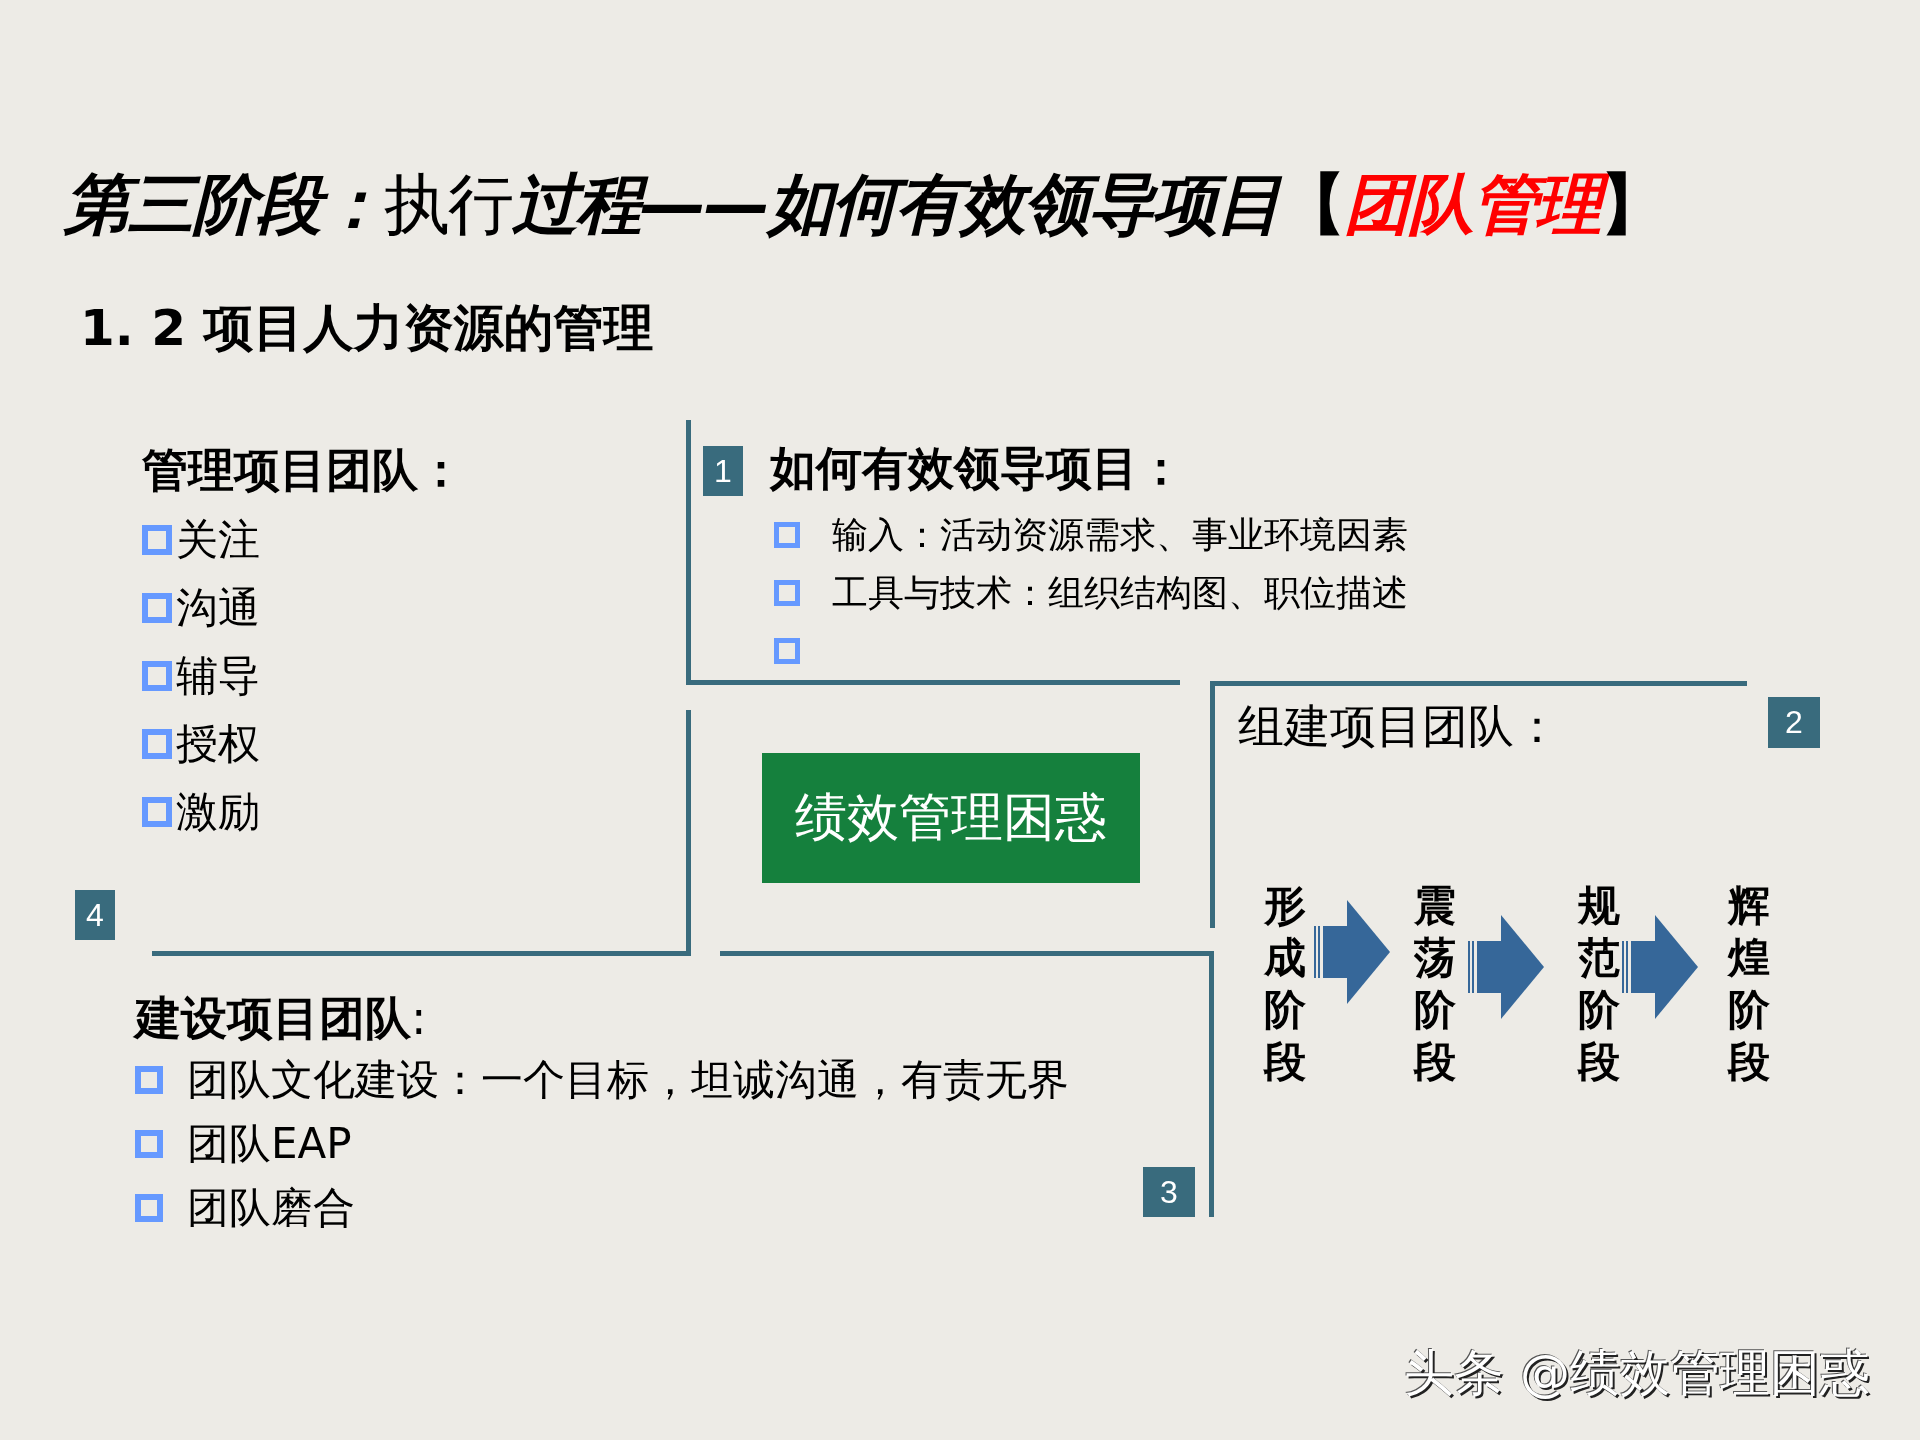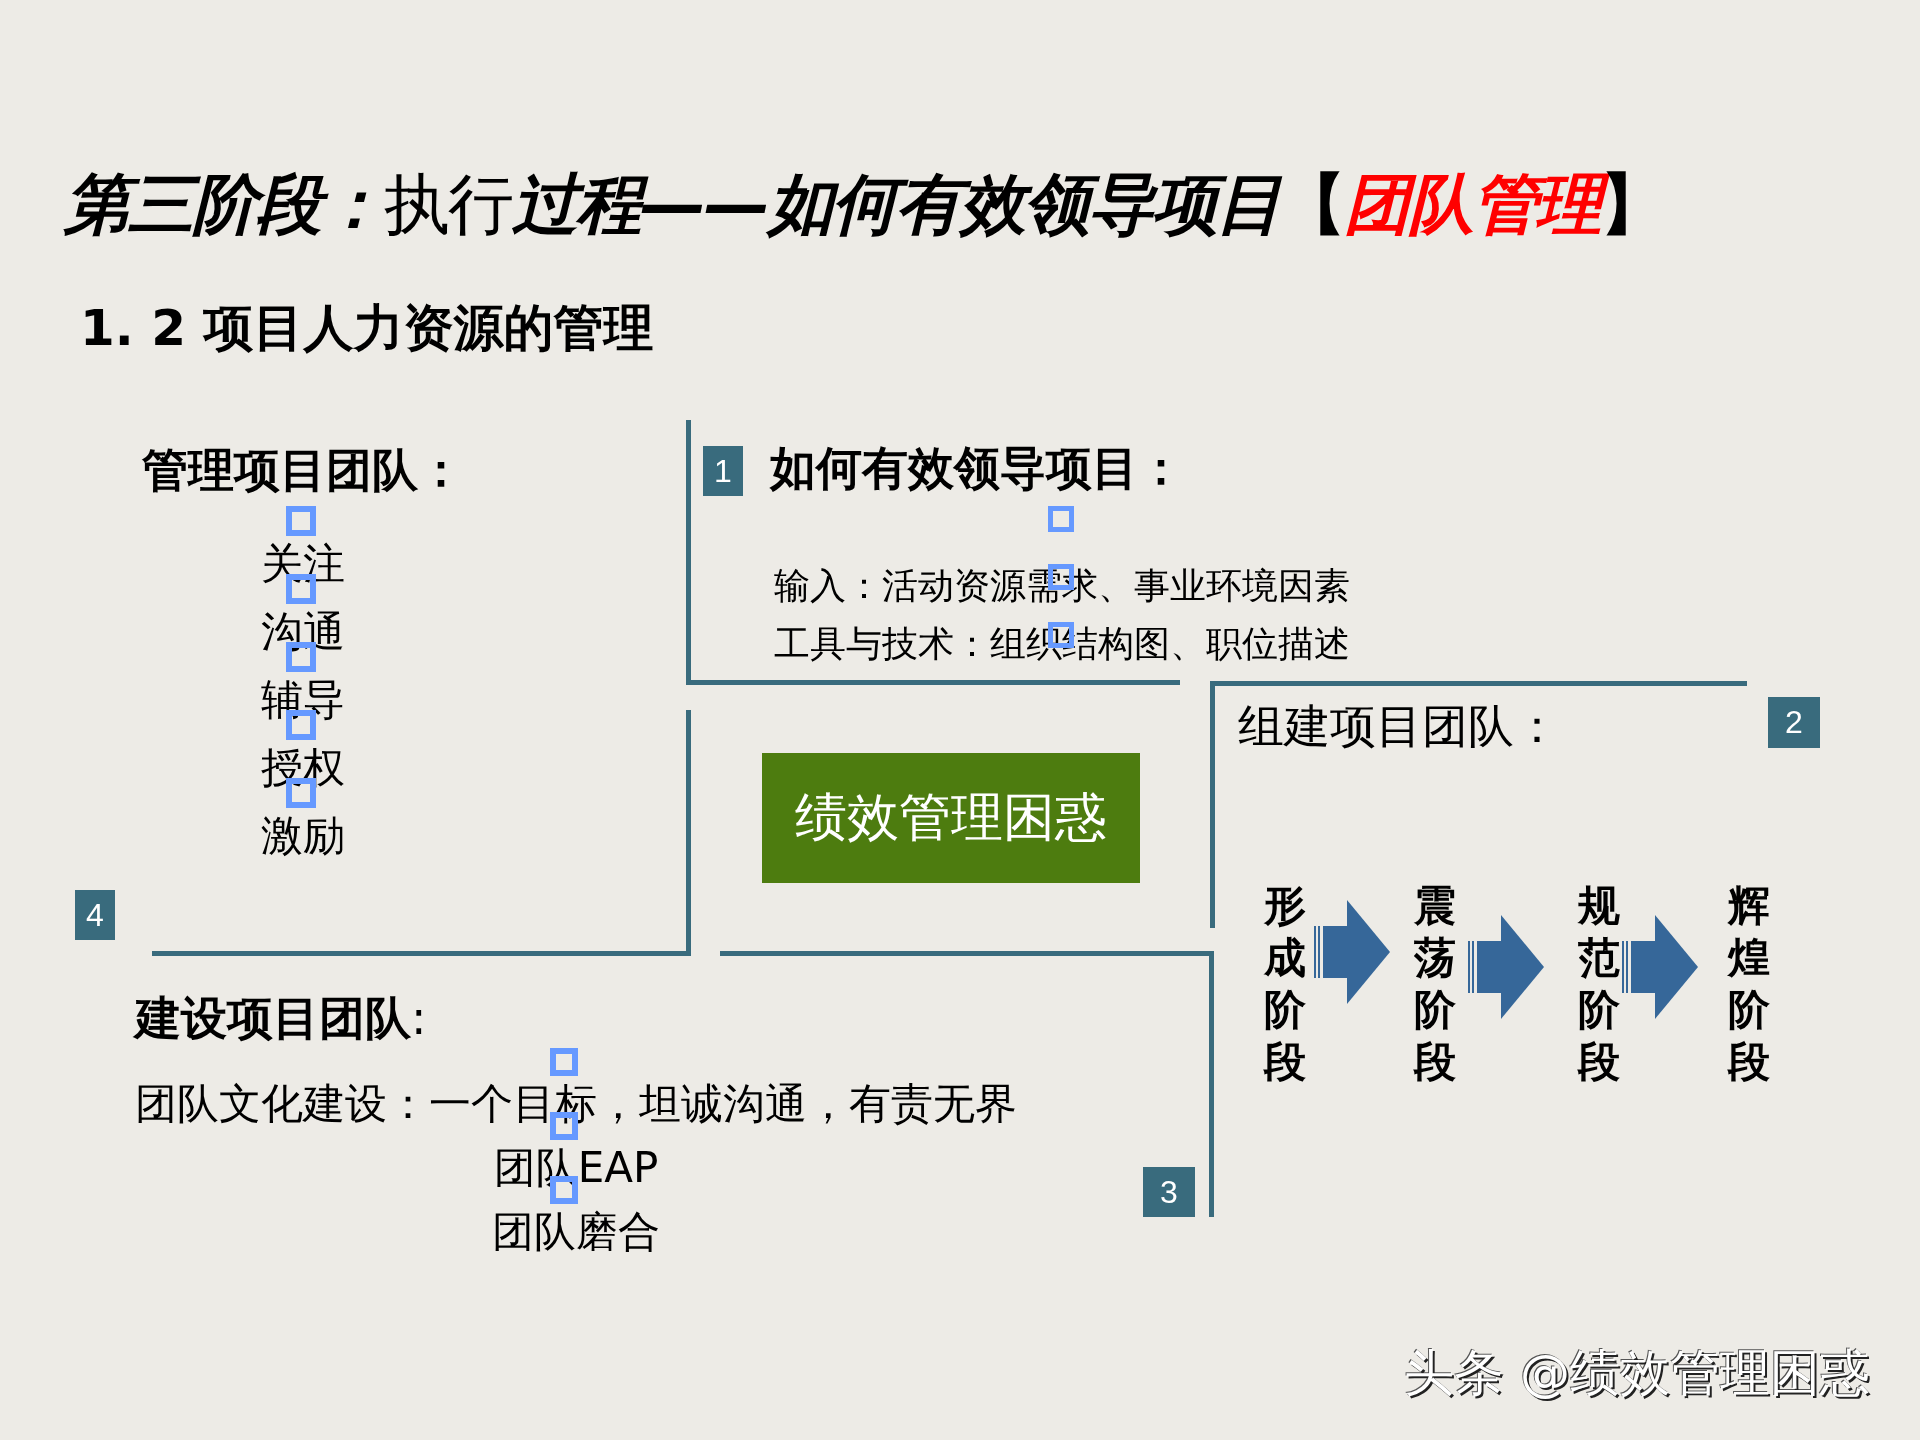--- a/index.html
+++ b/index.html
@@ -20,33 +20,33 @@
   .subtitle { left:80px; top:296px; font-size:50px; font-weight:bold; line-height:64px; white-space:nowrap; }
   .line { position:absolute; background:#396b7d; }
   .badge {
     position:absolute; background:#396b7d; color:#fff; font-size:32px;
     display:flex; align-items:center; justify-content:center;
     font-family:"Liberation Sans",sans-serif;
   }
   .sec-head { font-size:46px; font-weight:bold; white-space:nowrap; line-height:60px; }
   .sec-head-light { font-size:46px; font-weight:normal; white-space:nowrap; line-height:60px; font-family:"DejaVu Serif",serif; }
   .bullet-list { list-style:none; margin:0; padding:0; }
-  .bullet-list li { display:flex; align-items:center; white-space:nowrap;flex-direction:column; }
+  .bullet-list li { display:flex; align-items:center; white-space:nowrap; }
   .box-icon {
     display:inline-block; box-sizing:border-box; width:30px; height:30px;
     border:6px solid #6699ff; background:transparent; flex:none;
   }
   .list-a li { font-size:42px; height:68px; }
   .list-a .box-icon { margin-right:4px; }
   .list-1 li { font-size:36px; height:58px;gap:30px; }
   .list-1 .box-icon { width:26px; height:26px; border-width:5px; margin-right:2px; }
   .list-4 li { font-size:42px; height:64px; }
   .list-4 .box-icon { width:28px; height:28px; border-width:6px; margin-right:24px; }
   .center-box {
-    left:762px; top:753px; width:378px; height:130px; background:#4d7c0f;
+    left:762px; top:753px; width:378px; height:130px; background:#15803d;
     color:#fff; font-size:52px; display:flex; align-items:center; justify-content:center;
     white-space:nowrap;
   }
   .stage {
     position:absolute; font-size:42px; font-weight:bold; line-height:52px;
     width:50px; text-align:center;
   }
   .stage span { display:block; }
   .arrow { position:absolute; }
   .watermark {

